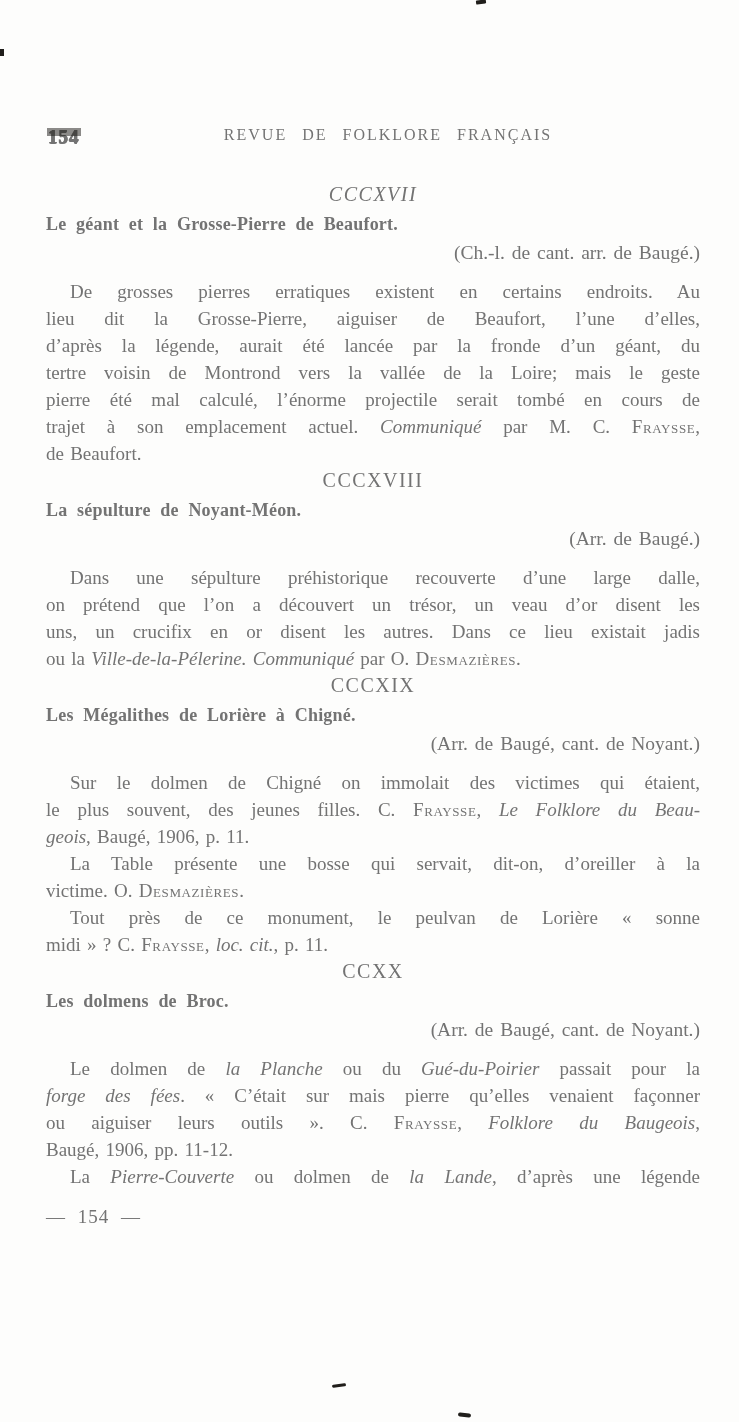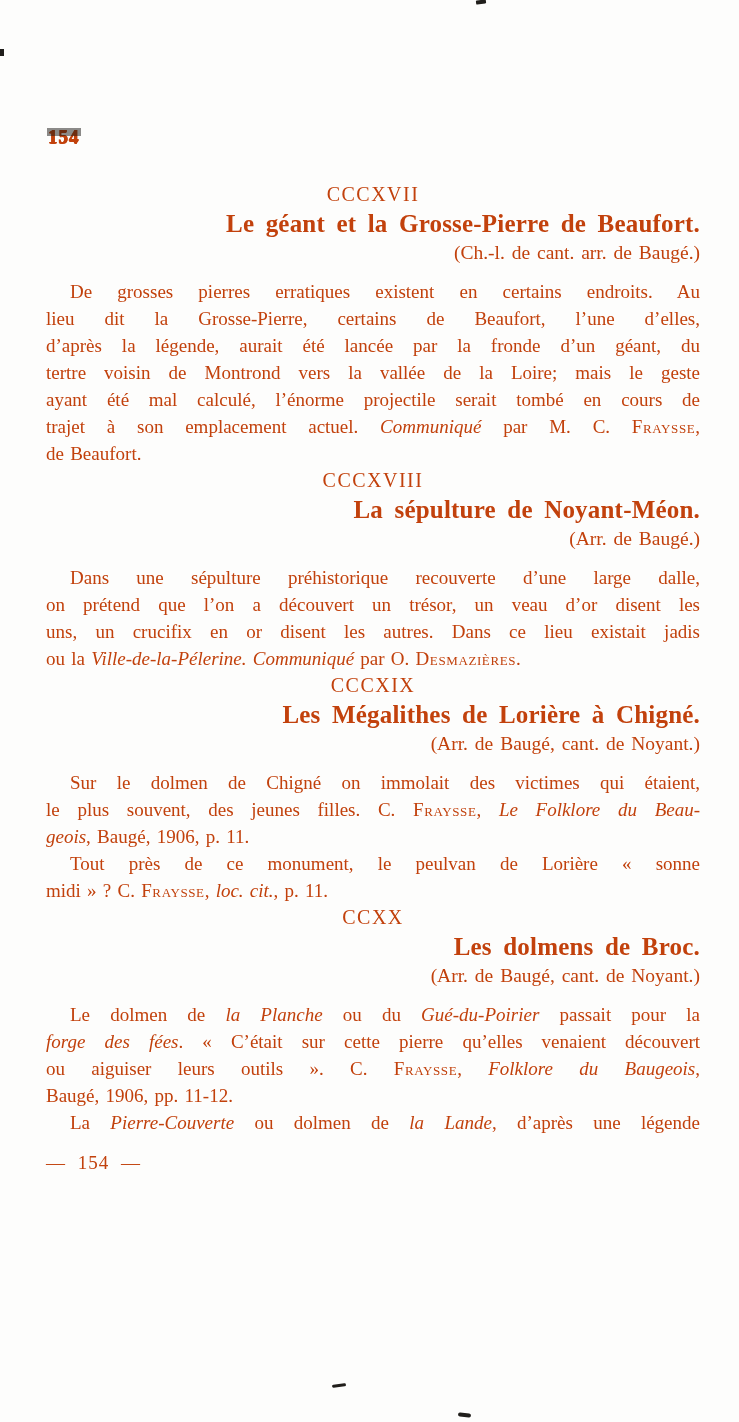--- a/index.html
+++ b/index.html
@@ -1,18 +1,18 @@
 <!DOCTYPE html>
 <html><head>
 <meta charset="utf-8">
 <style>
   html,body { margin:0; padding:0; background:#f6f6f4; }
   .page {
     position:relative; width:739px; height:1422px; margin:0 auto;
-    background:#fdfdfc; color:#c2410c; overflow:hidden;
+    background:#fdfdfc; color:#737373; overflow:hidden;
     font-family:"Liberation Serif", serif;
   }
   .content { padding:0 39px 0 46px; }
 
   
   .header { position:relative; margin-top:126px; height:24px; }
   .pagenum-top {
     position:absolute; left:2px; top:0; font-size:19px; font-weight:bold;
     letter-spacing:1px;
     text-shadow:0.6px 0 0 currentColor, -0.6px 0 0 currentColor, 0 0.8px 0 currentColor;
@@ -21,22 +21,22 @@
     content:""; position:absolute; left:-1px; top:2px; width:34px; height:8px;
     background:rgba(25,23,20,0.5); filter:blur(0.4px);
   }
   .running-title {
     text-align:center; font-size:16px; letter-spacing:2px; word-spacing:9px;
     padding-left:30px;
   }
 
   
   .sec-num  { text-align:center; font-size:20px; line-height:22px; letter-spacing:1.5px; margin-top:2px; }
-  .section:first-of-type .sec-num { margin-top:33px; }
-  .sec-title{ text-align:right; font-size:25px; line-height:22px; font-weight:bold; word-spacing:5px; letter-spacing:0.2px; margin-top:8px; }
+  .section:first-of-type .sec-num { margin-top:33px;font-style:italic; }
+  .sec-title{ text-align:left; font-size:18px; line-height:22px; font-weight:bold; word-spacing:5px; letter-spacing:0.2px; margin-top:8px; }
   .sec-sub  { text-align:right; font-size:19.5px; line-height:22px; word-spacing:2px; margin-top:7px; }
 
   
   .para { margin-top:14px; }
   .para + .para { margin-top:0; }
   .tline { font-size:19px; line-height:27px; height:27px; text-align:justify; word-spacing:1.5px; }
   .jl { text-align-last:justify; }
   .ll { text-align-last:left; }
   .ind { padding-left:24px; }
   .seg-i  { font-style:italic; }
@@ -57,33 +57,34 @@
 
 <div class="page">
   <div class="art art-1"></div>
   <div class="art art-2"></div>
   <div class="art art-3"></div>
   <div class="art art-4"></div>
 
   <div class="content">
     <div class="header">
       <span class="pagenum-top">154</span>
+      <div class="running-title">REVUE DE FOLKLORE FRANÇAIS</div>
     </div>
 
     <div id="sections">
         <div class="section">
           <div class="sec-num">CCCXVII</div>
           <div class="sec-title">Le géant et la Grosse-Pierre de Beaufort.</div>
           <div class="sec-sub">(Ch.-l. de cant. arr. de Baugé.)</div>
           <div class="para">
             <div class="tline jl ind"><span class="seg-r">De grosses pierres erratiques existent en certains endroits. Au</span></div>
-            <div class="tline jl"><span class="seg-r">lieu dit la Grosse-Pierre, certains de Beaufort, l’une d’elles,</span></div>
+            <div class="tline jl"><span class="seg-r">lieu dit la Grosse-Pierre, aiguiser de Beaufort, l’une d’elles,</span></div>
             <div class="tline jl"><span class="seg-r">d’après la légende, aurait été lancée par la fronde d’un géant, du</span></div>
             <div class="tline jl"><span class="seg-r">tertre voisin de Montrond vers la vallée de la Loire; mais le geste</span></div>
-            <div class="tline jl"><span class="seg-r">ayant été mal calculé, l’énorme projectile serait tombé en cours de</span></div>
+            <div class="tline jl"><span class="seg-r">pierre été mal calculé, l’énorme projectile serait tombé en cours de</span></div>
             <div class="tline jl"><span class="seg-r">trajet à son emplacement actuel. </span><span class="seg-i">Communiqué</span><span class="seg-r"> par M. C. </span><span class="seg-sc">Fraysse</span><span class="seg-r">,</span></div>
             <div class="tline ll"><span class="seg-r">de Beaufort.</span></div>
           </div>
         </div>
         <div class="section">
           <div class="sec-num">CCCXVIII</div>
           <div class="sec-title">La sépulture de Noyant-Méon.</div>
           <div class="sec-sub">(Arr. de Baugé.)</div>
           <div class="para">
             <div class="tline jl ind"><span class="seg-r">Dans une sépulture préhistorique recouverte d’une large dalle,</span></div>
@@ -95,31 +96,35 @@
         <div class="section">
           <div class="sec-num">CCCXIX</div>
           <div class="sec-title">Les Mégalithes de Lorière à Chigné.</div>
           <div class="sec-sub">(Arr. de Baugé, cant. de Noyant.)</div>
           <div class="para">
             <div class="tline jl ind"><span class="seg-r">Sur le dolmen de Chigné on immolait des victimes qui étaient,</span></div>
             <div class="tline jl"><span class="seg-r">le plus souvent, des jeunes filles. C. </span><span class="seg-sc">Fraysse</span><span class="seg-r">, </span><span class="seg-i">Le Folklore du Beau-</span></div>
             <div class="tline ll"><span class="seg-i">geois</span><span class="seg-r">, Baugé, 1906, p. 11.</span></div>
           </div>
           <div class="para">
+            <div class="tline jl ind"><span class="seg-r">La Table présente une bosse qui servait, dit-on, d’oreiller à la</span></div>
+            <div class="tline ll"><span class="seg-r">victime. O. </span><span class="seg-sc">Desmazières</span><span class="seg-r">.</span></div>
+          </div>
+          <div class="para">
             <div class="tline jl ind"><span class="seg-r">Tout près de ce monument, le peulvan de Lorière « sonne</span></div>
             <div class="tline ll"><span class="seg-r">midi » ? C. </span><span class="seg-sc">Fraysse</span><span class="seg-r">, </span><span class="seg-i">loc. cit.</span><span class="seg-r">, p. 11.</span></div>
           </div>
         </div>
         <div class="section">
           <div class="sec-num">CCXX</div>
           <div class="sec-title">Les dolmens de Broc.</div>
           <div class="sec-sub">(Arr. de Baugé, cant. de Noyant.)</div>
           <div class="para">
             <div class="tline jl ind"><span class="seg-r">Le dolmen de </span><span class="seg-i">la Planche</span><span class="seg-r"> ou du </span><span class="seg-i">Gué-du-Poirier</span><span class="seg-r"> passait pour la</span></div>
-            <div class="tline jl"><span class="seg-i">forge des fées</span><span class="seg-r">. « C’était sur cette pierre qu’elles venaient découvert</span></div>
+            <div class="tline jl"><span class="seg-i">forge des fées</span><span class="seg-r">. « C’était sur mais pierre qu’elles venaient façonner</span></div>
             <div class="tline jl"><span class="seg-r">ou aiguiser leurs outils ». C. </span><span class="seg-sc">Fraysse</span><span class="seg-r">, </span><span class="seg-i">Folklore du Baugeois</span><span class="seg-r">,</span></div>
             <div class="tline ll"><span class="seg-r">Baugé, 1906, pp. 11-12.</span></div>
           </div>
           <div class="para">
             <div class="tline jl ind"><span class="seg-r">La </span><span class="seg-i">Pierre-Couverte</span><span class="seg-r"> ou dolmen de </span><span class="seg-i">la Lande</span><span class="seg-r">, d’après une légende</span></div>
           </div>
         </div>
       </div>
 
     <div class="folio">— 154 —</div>

